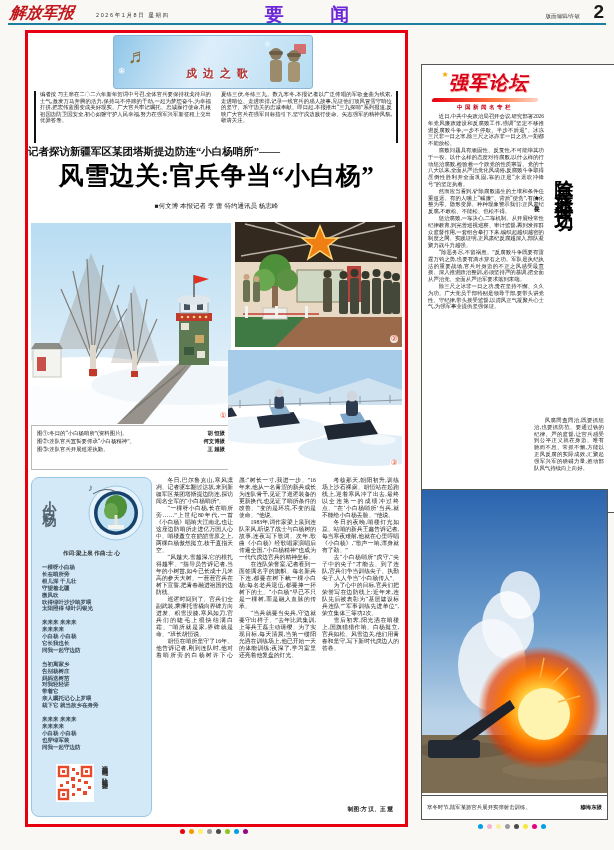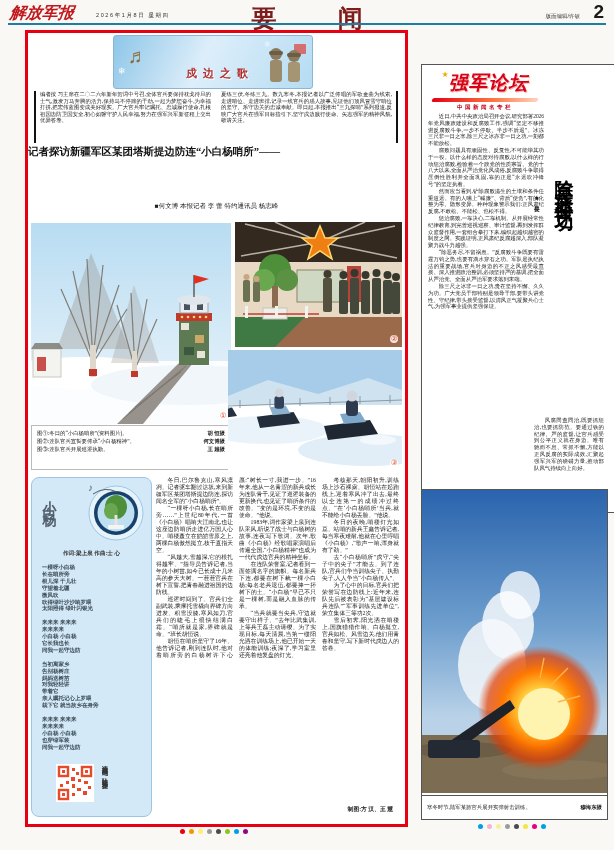--- a/index.html
+++ b/index.html
@@ -3,21 +3,21 @@
 <meta charset="utf-8">
 <style>
   html,body{margin:0;padding:0;}
   body{width:614px;height:850px;background:#e9e7e2;font-family:"Liberation Sans",sans-serif;}
   .page{position:relative;width:614px;height:850px;background:#faf8f4;overflow:hidden;}
   .abs{position:absolute;}
 
   
   .masthead{left:10px;top:3px;font-family:"Liberation Serif",serif;font-style:italic;font-weight:900;font-size:16px;color:#c0181c;transform:skewX(-6deg);}
   .hdr-date{left:96px;top:12px;font-size:5.5px;letter-spacing:1.6px;color:#333;}
-  .hdr-section{left:50%;top:2px;transform:translateX(-50%);font-size:25px;font-weight:900;color:#7f1d1d;letter-spacing:1.1em;text-indent:1.1em;font-family:"Liberation Serif",serif;}
+  .hdr-section{left:50%;top:2px;transform:translateX(-50%);font-size:19px;font-weight:900;color:#6d28d9;letter-spacing:1.1em;text-indent:1.1em;font-family:"Liberation Serif",serif;}
   .hdr-editor{right:34px;top:13px;font-size:5.5px;color:#444;}
   .hdr-pagenum{right:10px;top:1px;font-size:19px;font-weight:900;color:#1a1a1a;}
   .hdr-line{left:8px;right:8px;top:23px;height:2px;background:#1b7fa3;}
 
   
   .main-box{left:25px;top:30px;width:377px;height:791px;border:3px solid #e60012;background:#fff;}
 
   
   .banner{left:85px;top:2px;width:198px;height:52px;background:linear-gradient(115deg,#8ec6e8,#ddeefa 45%,#b5dcf2);border:1px solid #8ab6d4;border-radius:3px;overflow:hidden;}
   .banner-note{position:absolute;left:14px;top:9px;font-size:20px;color:#8a6d3b;}
@@ -120,20 +120,21 @@
           <rect x="23" y="11" width="14" height="4" rx="2" fill="#6b5d46"></rect>
       </svg>
     </div>
 
     <div class="abs ed-note">
       <div class="ed-col first">编者按 习主席在二〇二六年新年贺词中号召,全体官兵要保持枕戈待旦的士气,激发万马奔腾的活力,保持马不停蹄的干劲,一起为梦想奋斗,为幸福打拼,把宏伟蓝图变成美好现实。广大官兵牢记嘱托、忠诚履行使命,扎根祖国边防卫国安全,初心如磐守护人民幸福,努力在强军兴军新征程上交出优异答卷。</div>
       <div class="ed-col second">夏练三伏,冬练三九。数九寒冬,本报记者以广泛传唱的军歌金曲为线索,走进哨位、走进班排,记录一线官兵的感人故事,见证他们顶风冒雪守哨位的坚守、乐守边关的忠诚奉献。即日起,本报推出“三九探哨”系列报道,反映广大官兵在强军目标指引下,坚守戍边践行使命、矢志强军的精神风貌,敬请关注。</div>
     </div>
 
     <div class="abs kicker">记者探访新疆军区某团塔斯提边防连“小白杨哨所”——</div>
+    <div class="abs headline">风雪边关:官兵争当“小白杨”</div>
     <div class="abs byline">■何文博 本报记者 李 蕾 特约通讯员 杨志峰</div>
 
     <div class="abs photo ph1">
       <svg width="200" height="201" viewBox="0 0 200 201">
         <defs>
           <linearGradient id="sky1" x1="0" y1="0" x2="0" y2="1">
               <stop offset="0" stop-color="#b8dcf2"></stop>
               <stop offset="1" stop-color="#eef6fb"></stop>
             </linearGradient>
         </defs>

